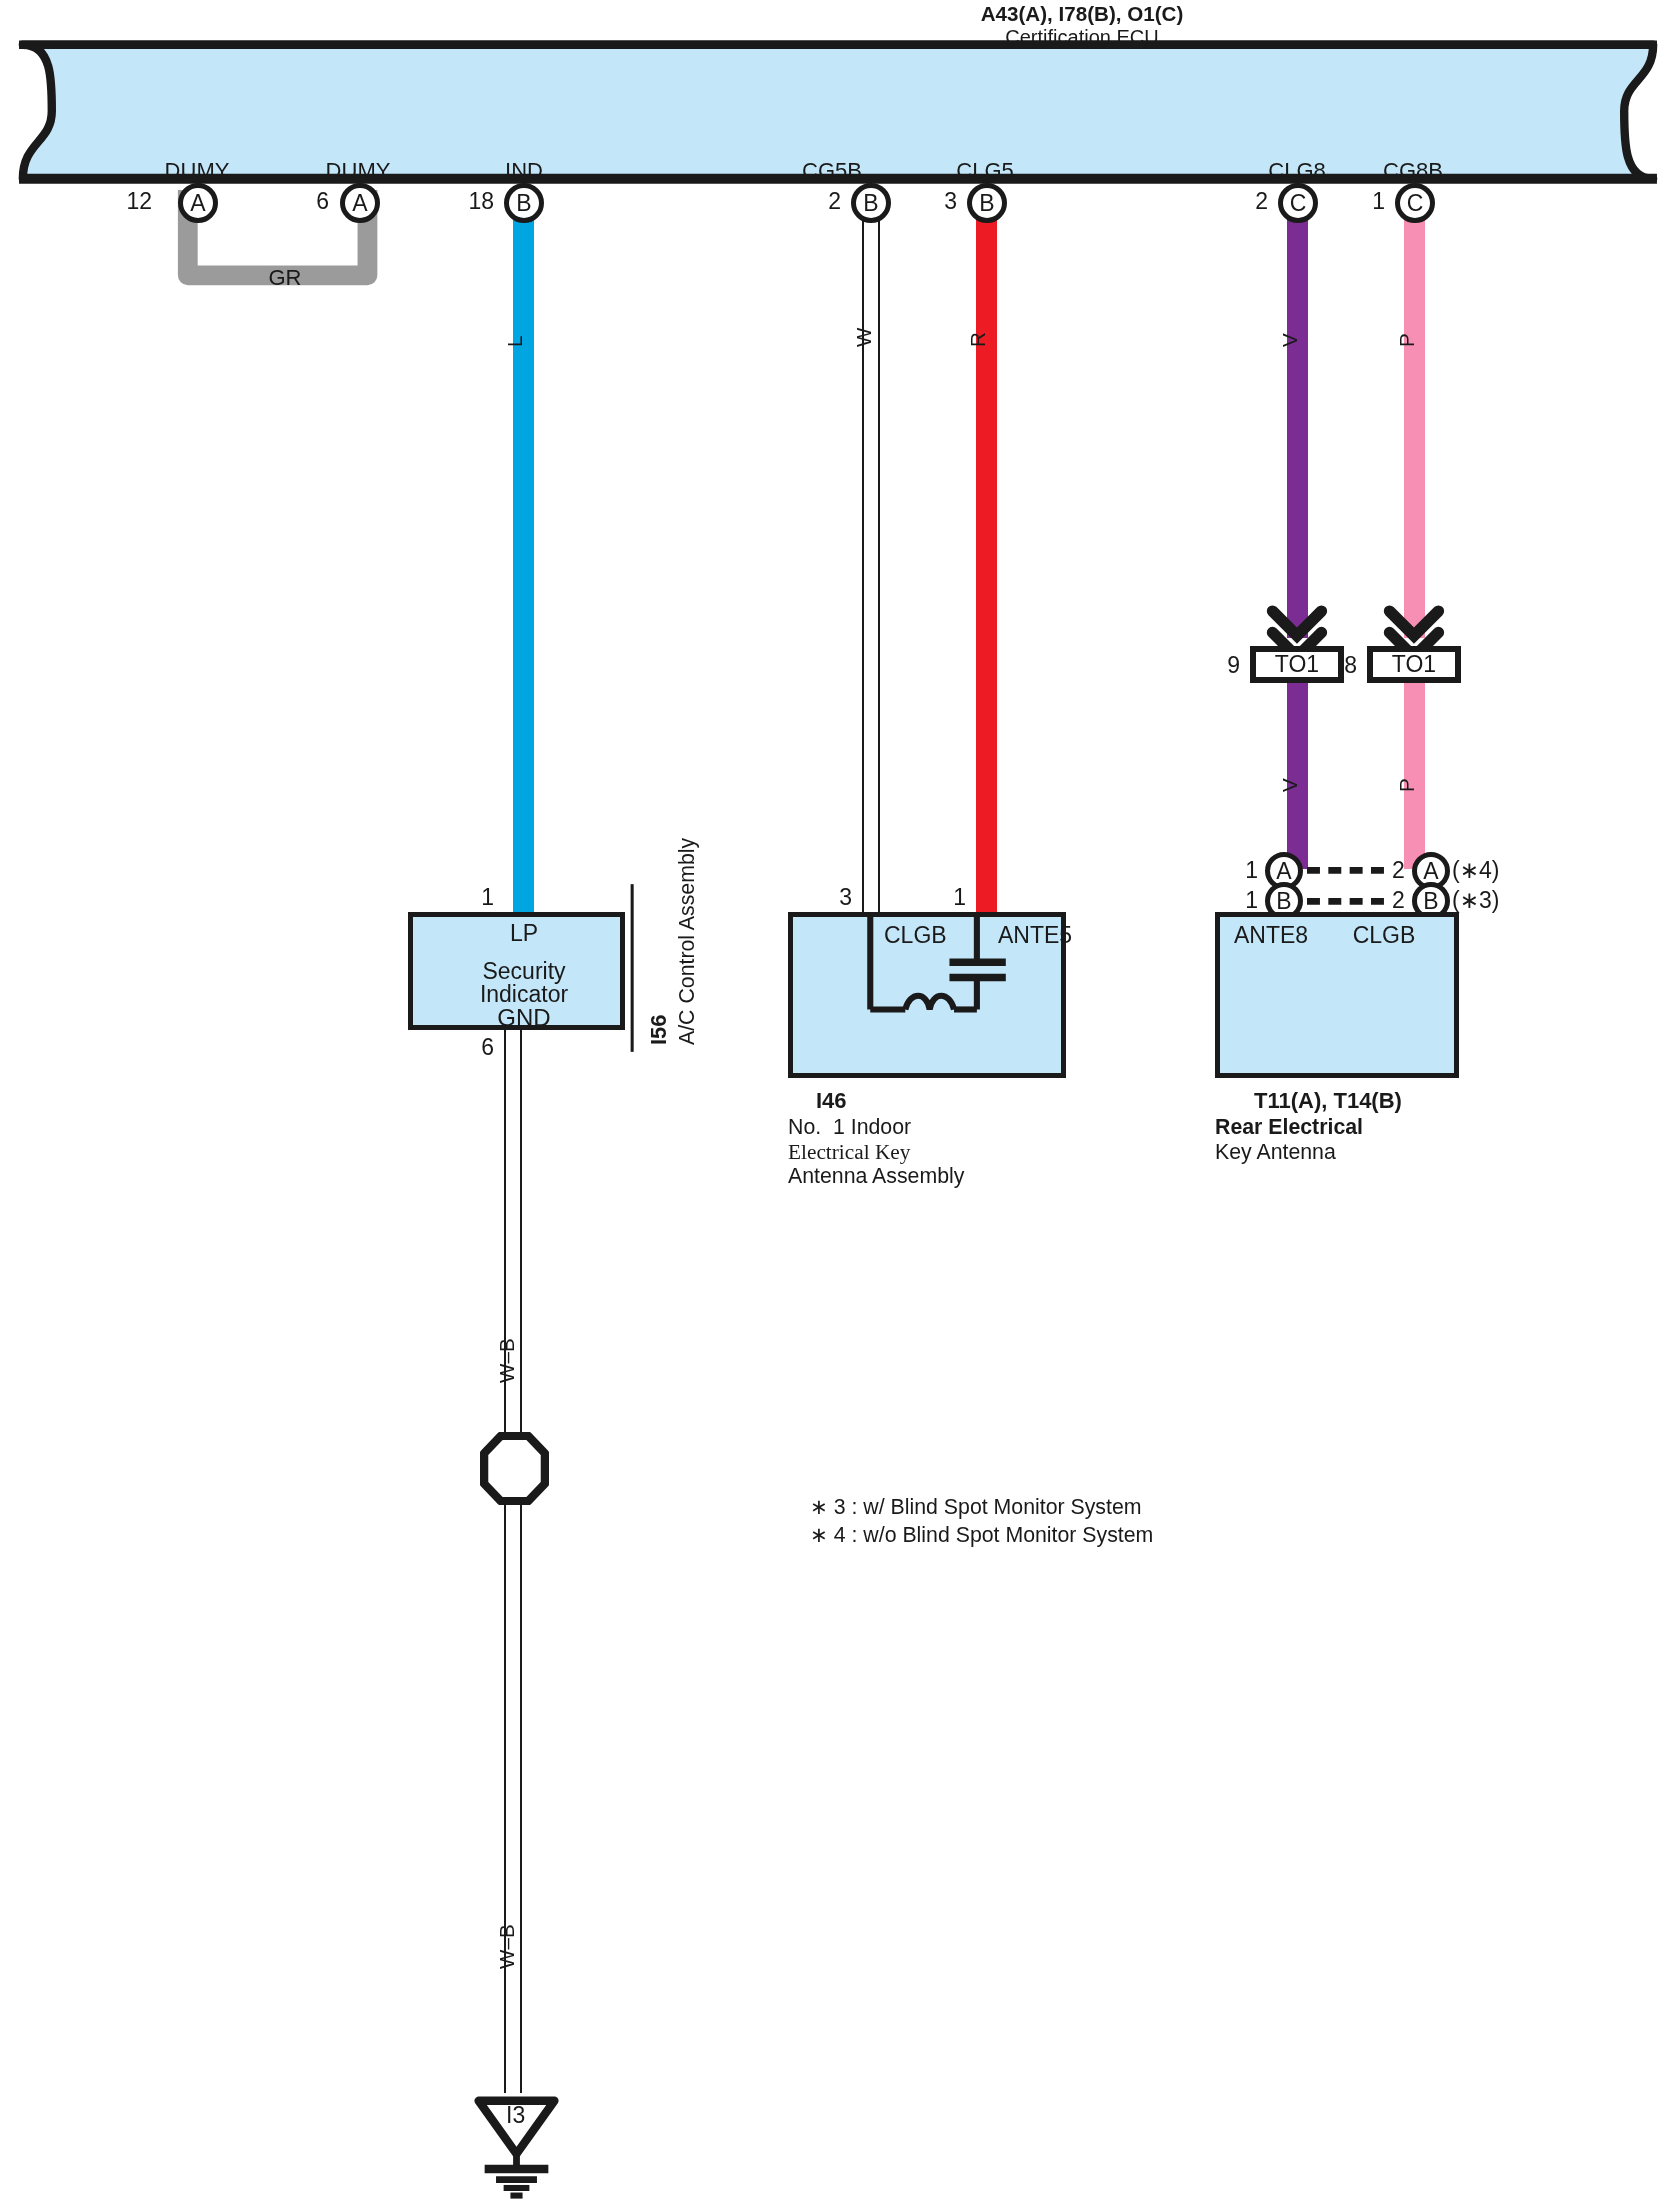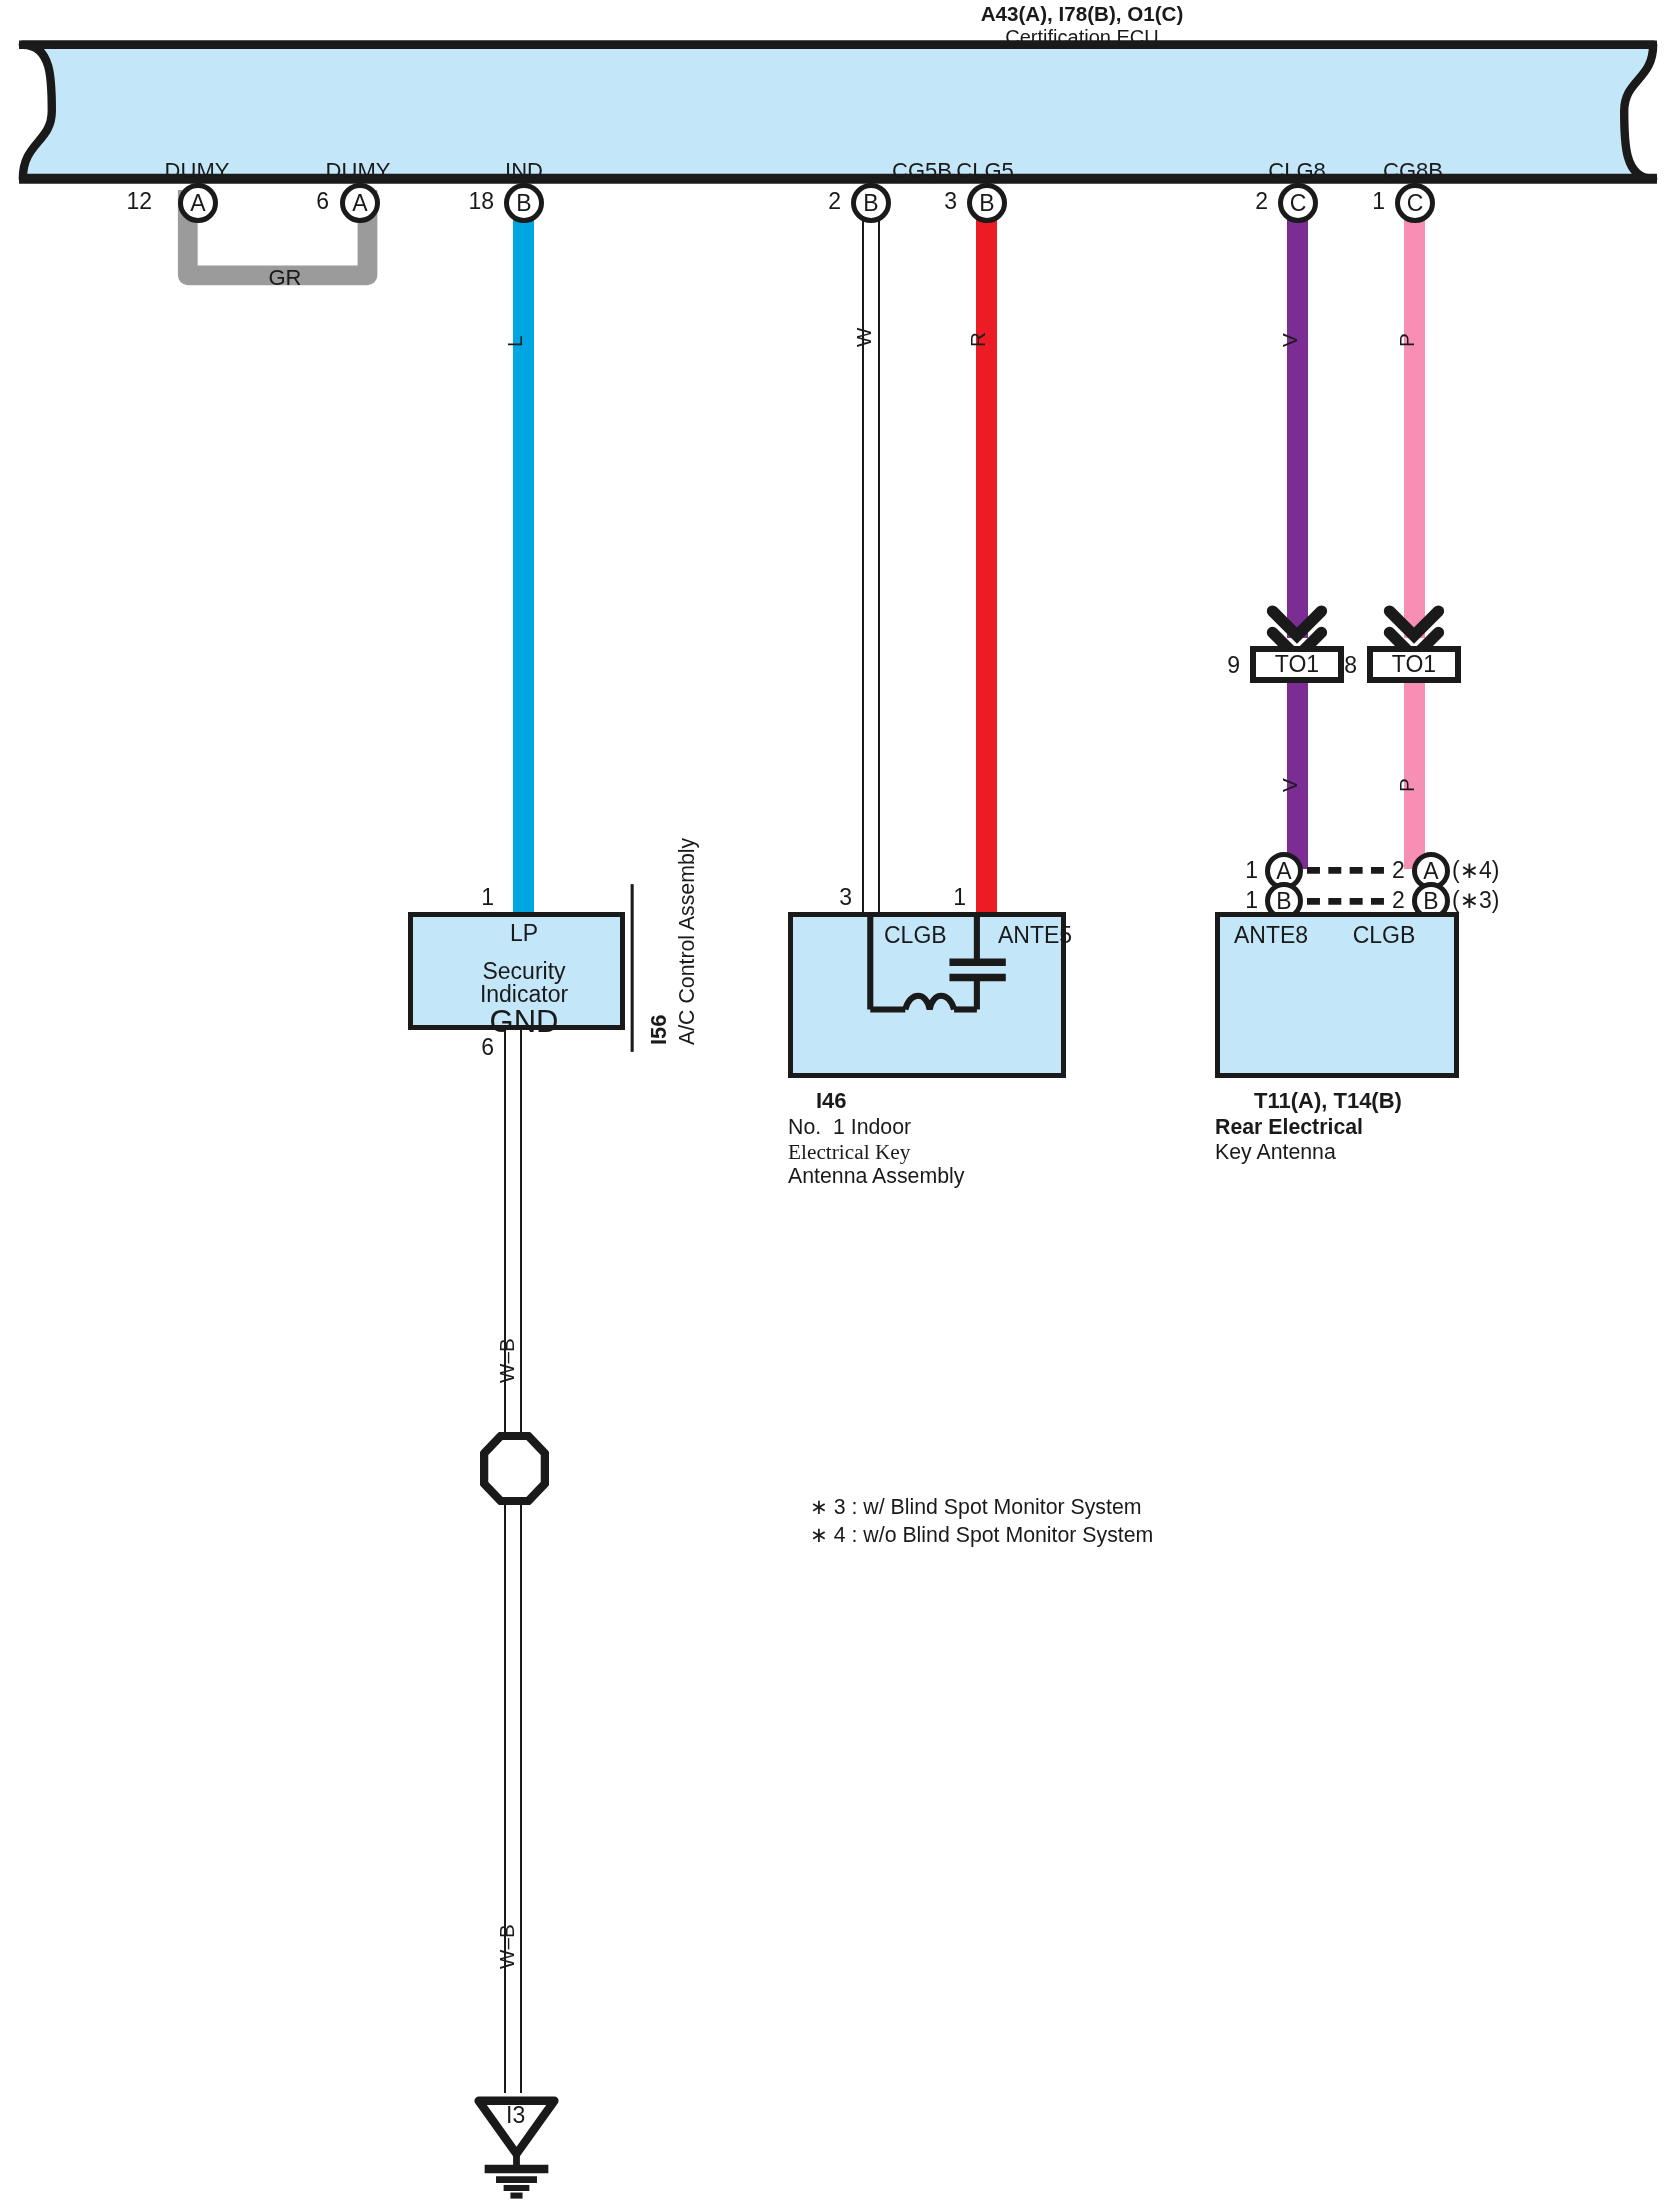--- a/index.html
+++ b/index.html
@@ -76,21 +76,21 @@
              C 2132 182, 2132 134, 2132 93
              C 2132 52, 2170 52, 2170 6
              Z" fill="#c3e6f8" stroke="#1a1a1a" stroke-width="11" stroke-linejoin="round"></path>
     <line x1="25" y1="182" x2="2175" y2="182" stroke="#1a1a1a" stroke-width="13"></line>
     <line x1="25" y1="6" x2="2175" y2="6" stroke="#1a1a1a" stroke-width="11"></line>
   </svg>
 
   <div class="txt ctr" style="left:197px;top:158px;font-size:22px;">DUMY</div>
   <div class="txt ctr" style="left:358px;top:158px;font-size:22px;">DUMY</div>
   <div class="txt ctr" style="left:524px;top:158px;font-size:22px;">IND</div>
-  <div class="txt ctr" style="left:922px;top:158px;font-size:22px;text-align:center;">CG5B</div>
+  <div class="txt ctr" style="left:832px;top:158px;font-size:22px;text-align:center;">CG5B</div>
   <div class="txt ctr" style="left:985px;top:158px;font-size:22px;">CLG5</div>
   <div class="txt ctr" style="left:1297px;top:158px;font-size:22px;">CLG8</div>
   <div class="txt ctr" style="left:1413px;top:158px;font-size:22px;">CG8B</div>
 
   <svg class="abs" style="left:168px;top:190px;" width="236" height="122" viewBox="0 0 310 160">
     <path d="M 26 0 L 26 112 L 262 112 L 262 0" fill="none" stroke="#9b9b9b" stroke-width="26" stroke-linejoin="round"></path>
   </svg>
   <div class="txt ctr" style="left:285px;top:265px;font-size:22px;">GR</div>
 
   <div class="wire" style="left:513px;top:200px;width:20.6px;height:712px;background:#00a6e2;"></div>
@@ -146,21 +146,21 @@
   </svg>
   <div class="abs" style="left:1367px;top:646px;width:94px;height:37px;border:6.1px solid #1a1a1a;background:#ffffff;box-sizing:border-box;display:flex;align-items:center;justify-content:center;font-size:23px;font-family:'Liberation Sans',sans-serif;">TO1</div>
   <div class="txt" style="left:1357px;top:652px;font-size:23px;transform:translateX(-100%);">8</div>
 
   <div class="txt" style="left:494px;top:884px;font-size:23px;transform:translateX(-100%);">1</div>
 
   <div class="box" style="left:408px;top:912px;width:217px;height:118px;"></div>
   <div class="txt ctr" style="left:524px;top:920px;font-size:23px;">LP</div>
   <div class="txt ctr" style="left:524px;top:958px;font-size:23px;">Security</div>
   <div class="txt ctr" style="left:524px;top:981px;font-size:23px;">Indicator</div>
-  <div class="txt ctr" style="left:524px;top:1004px;font-size:31px;">GND</div>
+  <div class="txt ctr" style="left:524px;top:1004px;font-size:24px;">GND</div>
 
   <div class="txt" style="left:494px;top:1034px;font-size:23px;transform:translateX(-100%);">6</div>
 
   <div class="txt rot bold" style="left:646px;top:1045px;font-size:22px;">I56</div>
   <div class="txt rot" style="left:675px;top:1045px;font-size:21.3px;">A/C Control Assembly</div>
   <svg class="abs" style="left:623px;top:884px;" width="18.3" height="168" viewBox="0 0 24 220">
     <line x1="12" y1="0" x2="12" y2="220" stroke="#1a1a1a" stroke-width="4"></line>
   </svg>
 
   <div class="thinwire" style="left:504px;top:1030px;width:18.3px;height:1063px;"></div>

